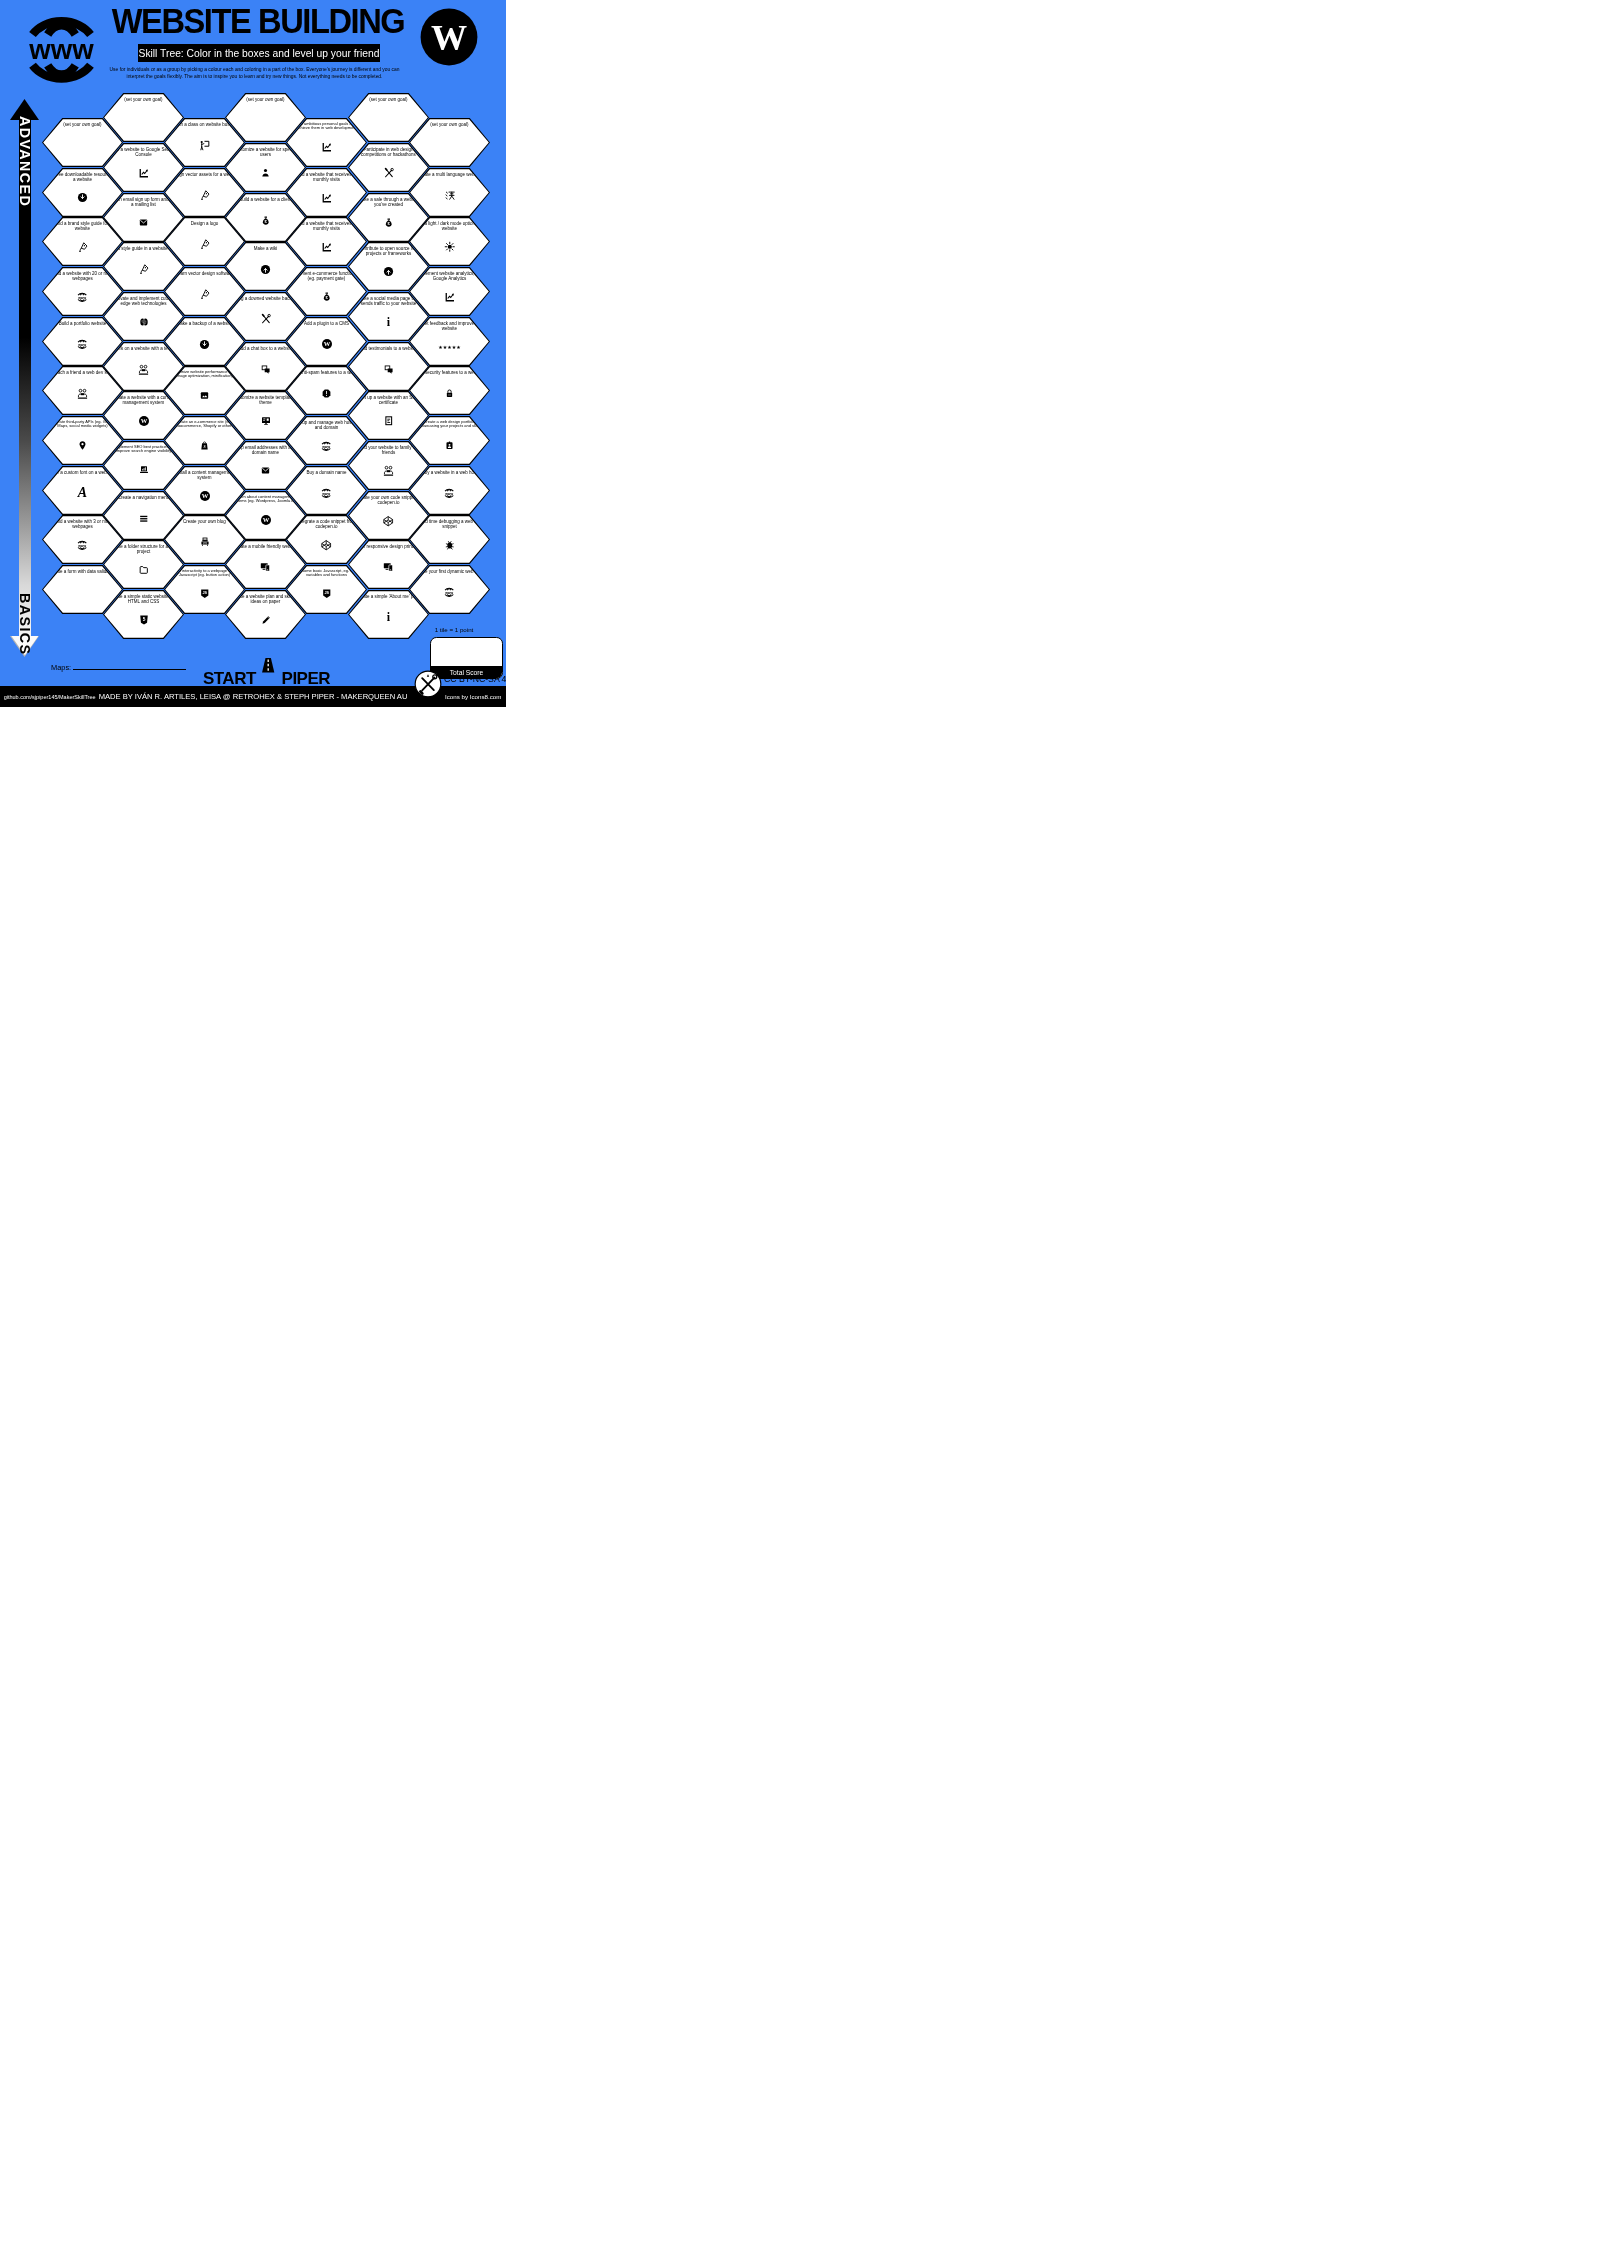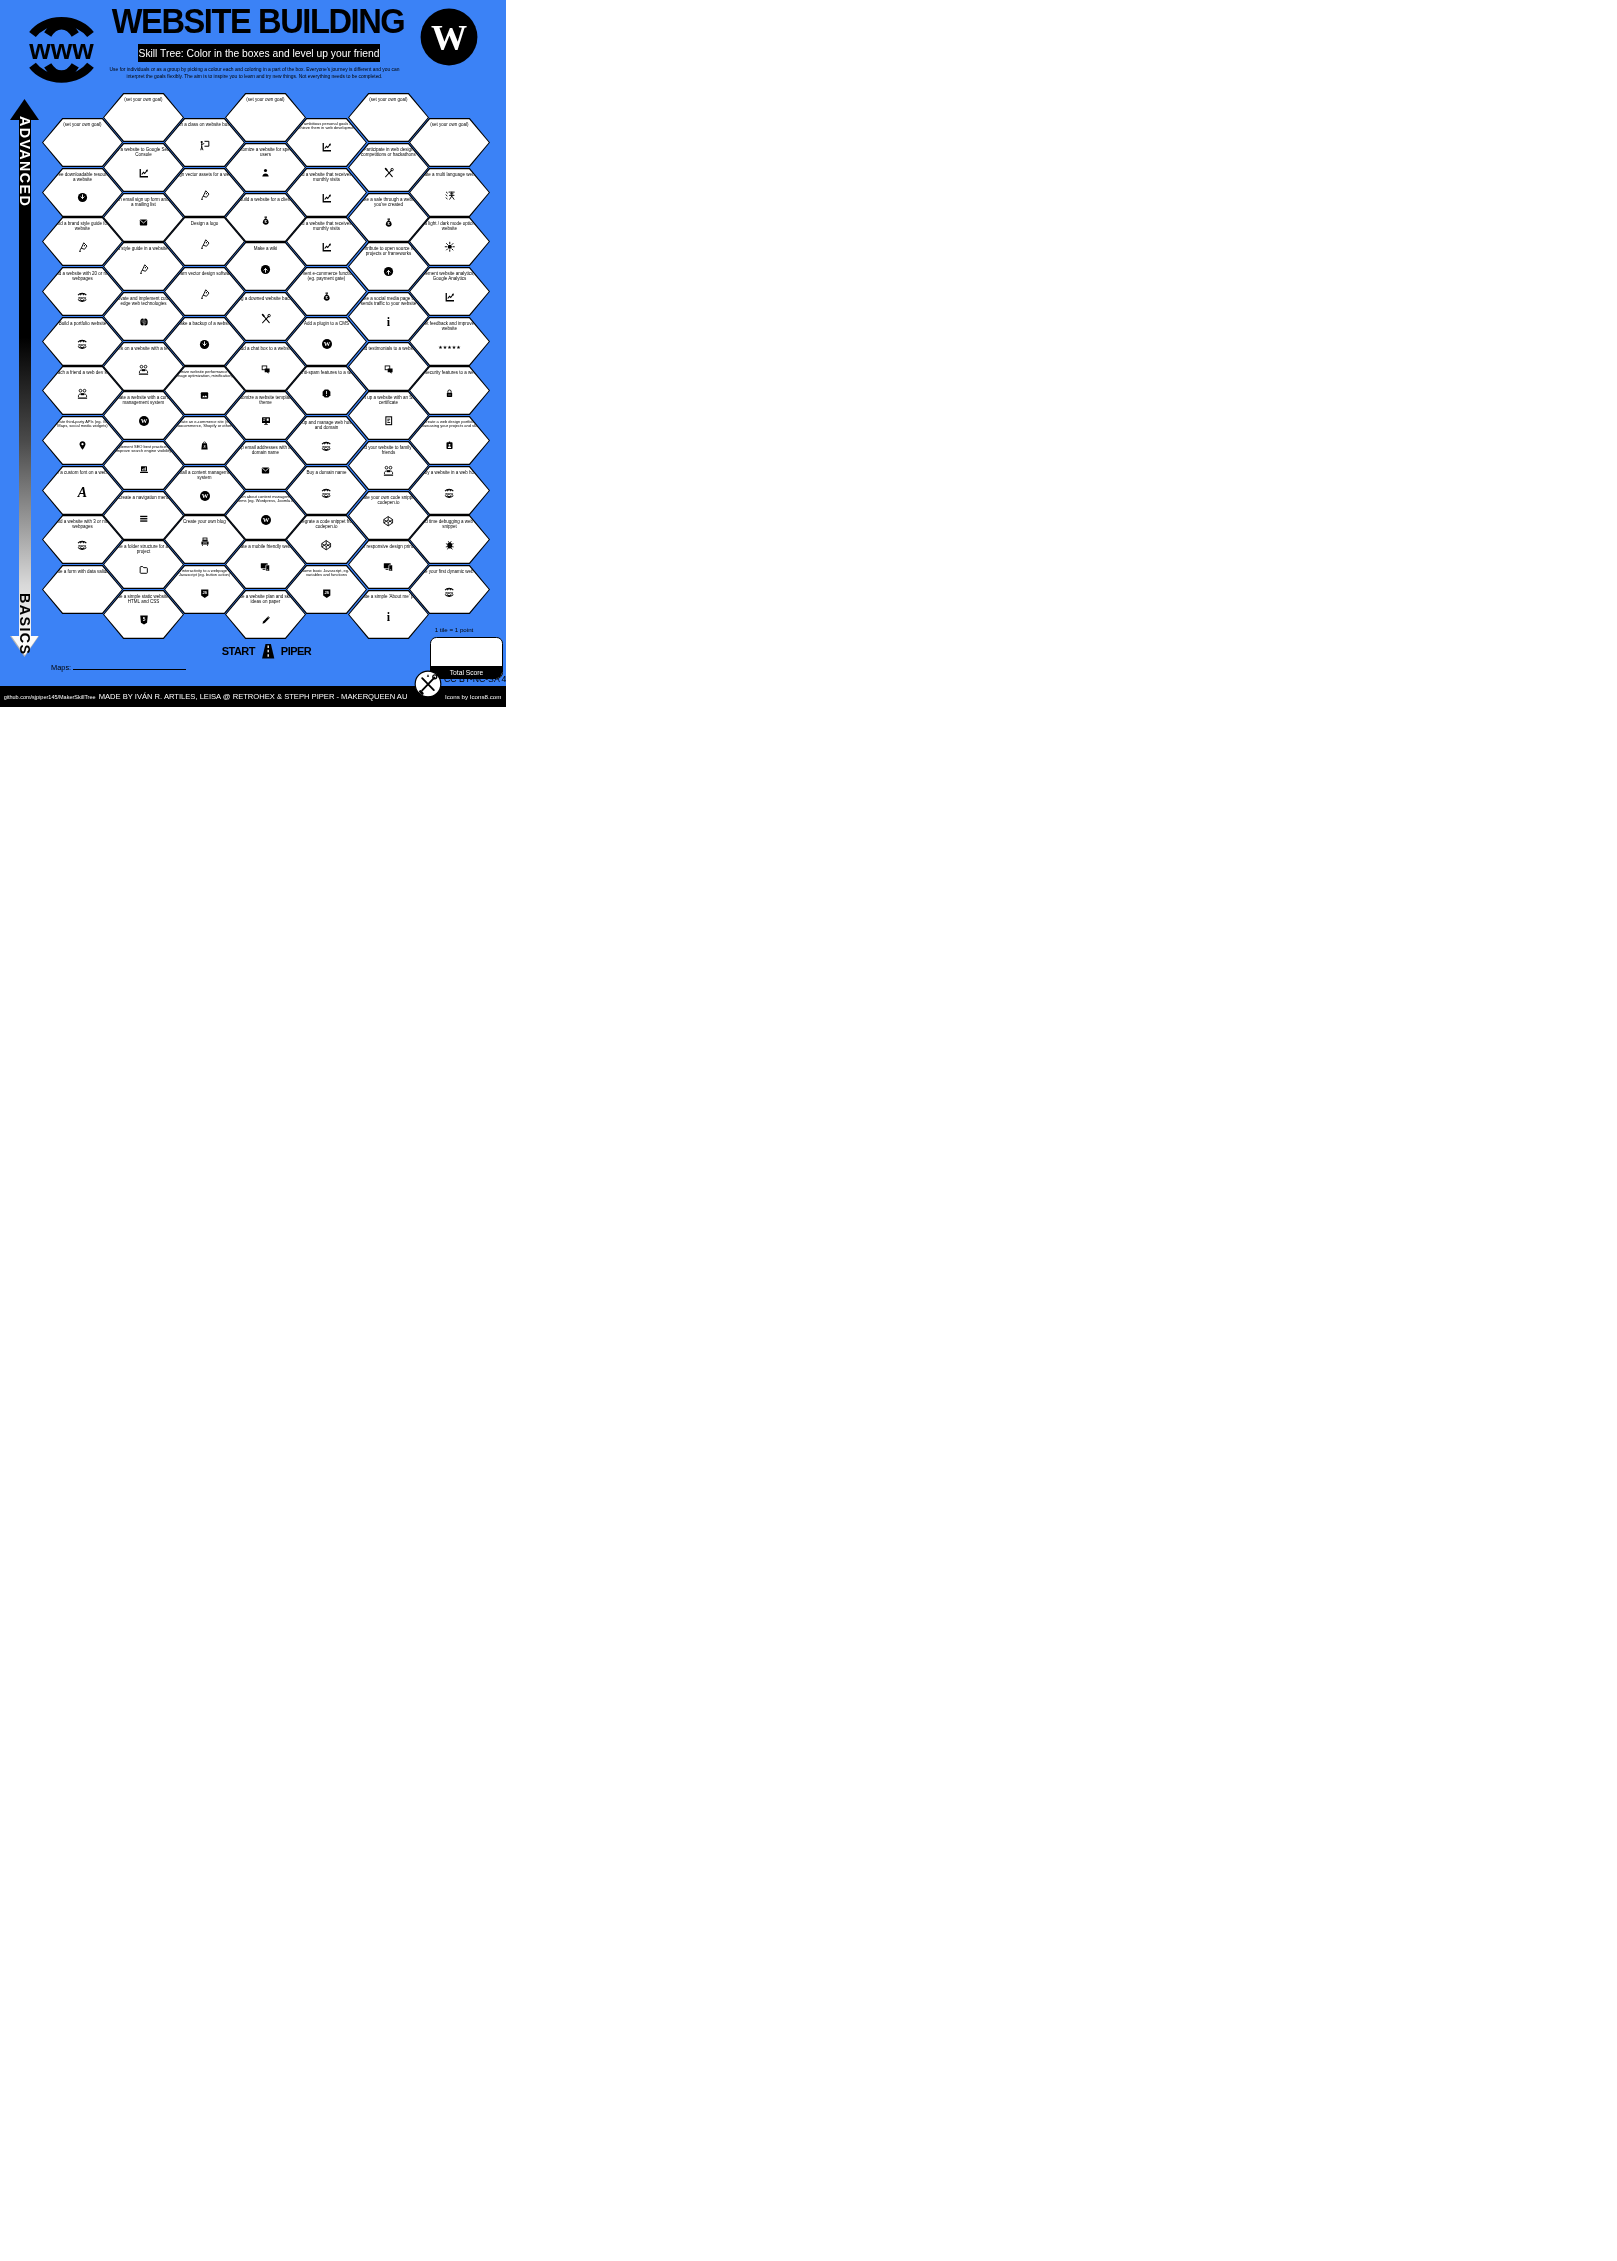--- a/index.html
+++ b/index.html
@@ -39,21 +39,21 @@
   .hex-label{flex:none;padding-top:2.8px;width:92%;text-align:center;
        font-size:4.5px;line-height:1.12;font-weight:400;}
   .hex-label.small{font-size:4px;}
   .hex-icon{flex:1;display:flex;align-items:center;justify-content:center;padding-bottom:2.3px;}
   .glyph-a{font-family:"Liberation Serif",serif;font-style:italic;font-weight:700;font-size:14px;line-height:1;}
   .glyph-i{font-family:"Liberation Serif",serif;font-weight:900;font-size:12px;line-height:1;}
   .glyph-stars{font-size:5px;letter-spacing:0;white-space:nowrap;}
   
   #start-here{position:absolute;left:202px;top:642px;width:129px;display:flex;
        align-items:center;justify-content:center;gap:3.7px;}
-  .start-word{font-size:11px;font-weight:900;letter-spacing:-0.5px;}
+  .start-word{font-size:17px;font-weight:900;letter-spacing:-0.5px;margin-top:27px;}
   #tile-note{position:absolute;left:408px;top:626px;width:92px;text-align:center;font-size:6.2px;}
   #score-box{position:absolute;left:430px;top:637px;width:71px;height:40px;border:1.4px solid #000;
        border-radius:6.4px;overflow:hidden;background:#fff;}
   #score-box .score-bar{position:absolute;left:0;right:0;bottom:0;height:12px;background:#000;
        color:#fff;display:flex;align-items:center;justify-content:center;font-size:6.7px;}
   #name-row{position:absolute;left:51px;top:663px;font-size:7.4px;}
   #name-line{display:inline-block;width:113px;border-bottom:1.1px solid #000;height:6.4px;}
   #maker-logo{position:absolute;left:414px;top:670px;width:28px;height:28px;z-index:5;}
   #license{position:absolute;left:444px;top:674px;font-size:8.7px;white-space:nowrap;}
   #footer{position:absolute;left:0;top:686px;width:506px;height:21px;background:#000;color:#fff;

